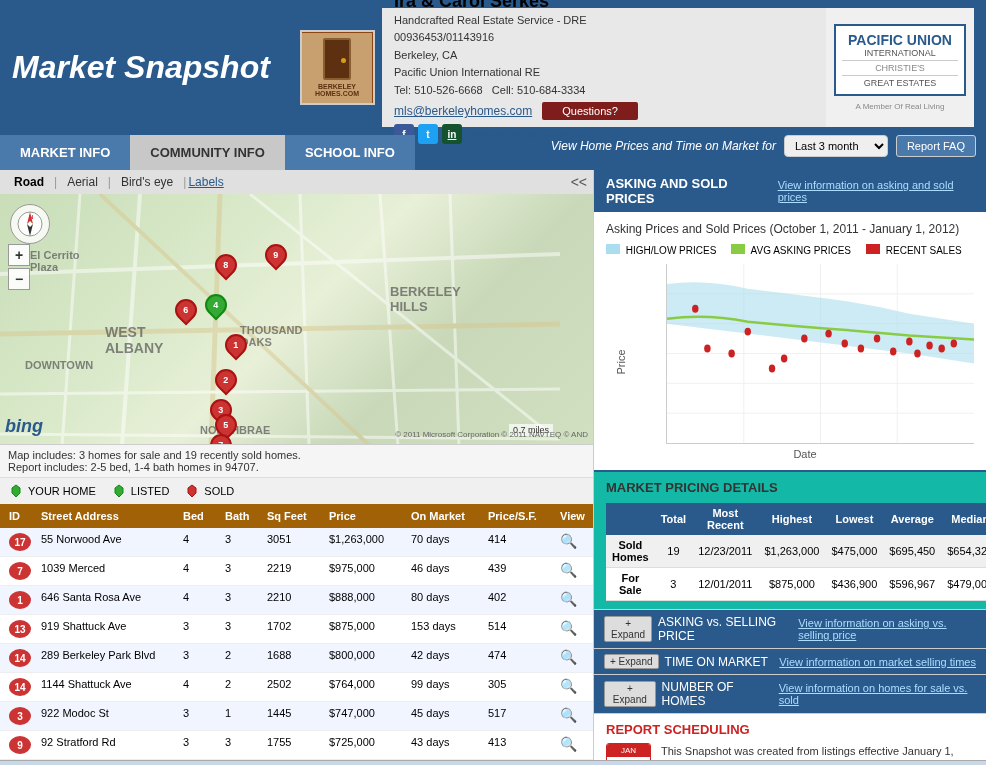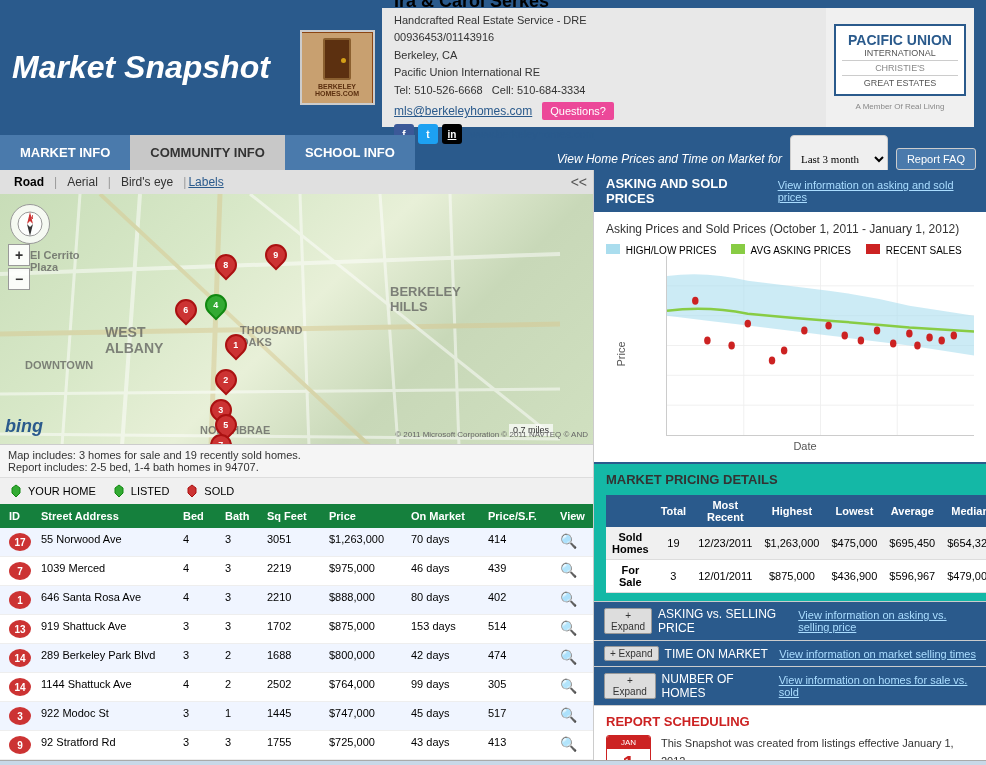--- a/index.html
+++ b/index.html
@@ -11,35 +11,35 @@
     .header-logo-area { flex: 0 0 90px; display: flex; justify-content: center; align-items: center; }
     .header-logo-box { width: 75px; height: 75px; background: #8b4513; border: 2px solid #ccc; display: flex; align-items: center; justify-content: center; }
     .header-contact { flex: 1; padding-left: 15px; color: #111; background: #e8e8e8; height: 100%; display: flex; flex-direction: column; justify-content: center; padding: 8px 12px; }
     .contact-name { font-size: 18px; font-weight: bold; color: #000; }
     .contact-detail { font-size: 11px; color: #333; line-height: 1.6; }
     .contact-email { color: #2a5a8c; text-decoration: underline; }
     .contact-social { display: flex; gap: 4px; margin-top: 4px; align-items: center; }
     .social-btn { width: 20px; height: 20px; border-radius: 3px; display: flex; align-items: center; justify-content: center; font-size: 10px; font-weight: bold; color: #fff; }
     .fb { background: #3b5998; }
     .tw { background: #1da1f2; }
-    .li { background: #000000; text-decoration: underline; }
-    .questions-btn { background: #ec4899; color: #fff; border: none; padding: 3px 8px; font-size: 11px; cursor: pointer; margin-left: 4px; border-radius: 2px; }
+    .li { background: #14532d; text-decoration: underline; }
+    .questions-btn { background: #7f1d1d; color: #fff; border: none; padding: 3px 20px; font-size: 11px; cursor: pointer; margin-left: 4px; border-radius: 2px; }
     .header-pacific { flex: 0 0 140px; display: flex; flex-direction: column; align-items: center; justify-content: center; height: 100%; padding: 8px; background: #f0f0f0; }
     .pacific-title { font-size: 14px; font-weight: bold; color: #2a5a8c; text-align: center; }
     .pacific-sub { font-size: 9px; color: #555; text-align: center; }
     .pacific-tag { font-size: 8px; color: #888; text-align: center; margin-top: 6px; }
 
     
     .nav-bar { background: #2a5a8c; display: flex; align-items: flex-start; padding: 0; height: 35px; }
     .nav-btn { padding: 8px 20px; font-size: 13px; font-weight: bold; cursor: pointer; border: none; height: 100%; }
     .nav-btn.active { background: #c8c8c8; color: #333; }
     .nav-btn.inactive { background: #4a7aac; color: #fff; }
     .nav-right { flex: 1; display: flex; align-items: center; justify-content: flex-end; padding-right: 10px; gap: 8px; }
     .nav-label { color: #fff; font-size: 12px; font-style: italic; }
-    .nav-select { padding: 16px 6px; font-size: 11px; border-radius: 4px; border: 1px solid #ccc; font-family: Liberation Serif, serif; }
+    .nav-select { padding: 3px 6px; font-size: 11px; border-radius: 4px; border: 1px solid #ccc; }
     .report-faq-btn { background: #4a7aac; color: #fff; border: 1px solid #ccc; padding: 4px 10px; font-size: 11px; cursor: pointer; border-radius: 3px; }
 
     
     .main-content { display: flex; height: 590px; }
 
     
     .left-panel { flex: 0 0 565px; display: flex; flex-direction: column; border-right: 1px solid #ccc; }
     .map-controls { background: #e0e0e0; display: flex; align-items: center; gap: 0; padding: 2px 6px; font-size: 12px; }
     .map-tab { padding: 3px 8px; cursor: pointer; color: #333; }
     .map-tab.active { color: #000; font-weight: bold; }
@@ -53,37 +53,37 @@
     .map-pin-label { transform: rotate(45deg); font-size: 9px; font-weight: bold; color: #fff; }
     .pin-red { background: #cc3333; border: 2px solid #aa1111; }
     .pin-green { background: #33aa33; border: 2px solid #118811; }
     .map-compass { position: absolute; top: 10px; left: 10px; width: 40px; height: 40px; background: rgba(255,255,255,0.8); border-radius: 50%; border: 1px solid #999; display: flex; align-items: center; justify-content: center; font-size: 18px; }
     .bing-logo { position: absolute; bottom: 7px; left: 5px; font-size: 18px; font-weight: bold; font-style: italic; color: #2a5a8c; }
     .map-scale { position: absolute; bottom: 8px; right: 40px; font-size: 9px; color: #333; background: rgba(255,255,255,0.7); padding: 1px 4px; }
     .map-copyright { position: absolute; bottom: 5px; right: 5px; font-size: 8px; color: #666; }
     .map-info { background: #f5f5f5; padding: 4px 8px; font-size: 11px; color: #333; border-top: 1px solid #ccc; }
     .map-legend { background: #f0f0f0; padding: 5px 8px; display: flex; align-items: center; gap: 15px; font-size: 11px; border-top: 1px solid #ddd; }
     .legend-item { display: flex; align-items: center; gap: 4px; }
-    .table-header { display: grid; grid-template-columns: 30px 140px 40px 40px 60px 80px 75px 70px 30px; background: #15803d; color: #fff; font-size: 11px; font-weight: bold; padding: 4px 6px; gap: 2px; }
+    .table-header { display: grid; grid-template-columns: 30px 140px 40px 40px 60px 80px 75px 70px 30px; background: #a16207; color: #fff; font-size: 11px; font-weight: bold; padding: 4px 6px; gap: 2px; }
     .table-header > div { padding: 2px 3px; }
     .table-body { overflow-y: auto; max-height: 280px; }
     .table-row { display: grid; grid-template-columns: 30px 140px 40px 40px 60px 80px 75px 70px 30px; padding: 3px 6px; gap: 2px; font-size: 11px; border-bottom: 1px solid #eee; }
     .table-row:nth-child(odd) { background: #f0f5ff; }
     .table-row:nth-child(even) { background: #fff; }
     .table-row > div { padding: 2px 3px; }
     .id-cell { display: inline-flex; align-items: center; justify-content: center; width: 22px; height: 18px; border-radius: 50%; color: #fff; font-size: 10px; font-weight: bold; }
     .view-icon { color: #2a5a8c; cursor: pointer; font-size: 14px; }
 
     
     .right-panel { flex: 1; display: flex; flex-direction: column; overflow-y: auto; }
     .right-header { background: #2a5a8c; color: #fff; padding: 6px 12px; font-size: 13px; font-weight: bold; display: flex; align-items: center; gap: 8px; }
     .right-header-link { color: #aaddff; font-size: 11px; font-weight: normal; text-decoration: underline; cursor: pointer; }
     .chart-section { padding: 10px 12px; background: #fff; }
     .chart-title { font-size: 12px; color: #333; margin-bottom: 8px; }
-    .chart-legend { display: flex; gap: 15px; font-size: 10px; }
+    .chart-legend { display: flex; gap: 15px; margin-bottom: 8px; font-size: 10px; }
     .legend-color { width: 14px; height: 10px; display: inline-block; margin-right: 3px; }
     .chart-container { position: relative; height: 180px; border-left: 1px solid #ccc; border-bottom: 1px solid #ccc; margin-left: 30px; }
     .chart-y-label { position: absolute; left: -28px; top: 50%; transform: translateY(-50%) rotate(-90deg); font-size: 11px; color: #555; }
     .chart-x-label { text-align: center; font-size: 11px; color: #555; margin-top: 4px; }
 
     
     .pricing-section { background: #14b8a6; border-top: 2px solid #2a5a8c; padding: 8px 12px; }
     .pricing-title { font-size: 13px; font-weight: bold; color: #333; margin-bottom: 8px; }
     .pricing-table { width: 100%; border-collapse: collapse; font-size: 11px; }
     .pricing-table th { background: #2a5a8c; color: #fff; padding: 4px 6px; text-align: center; }

